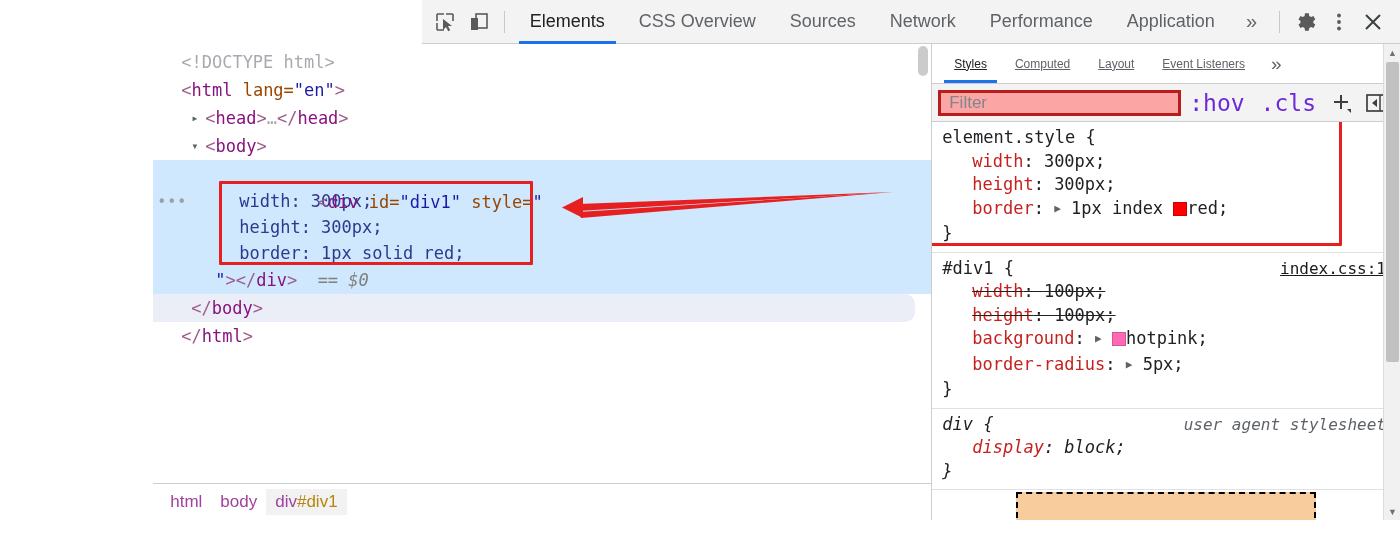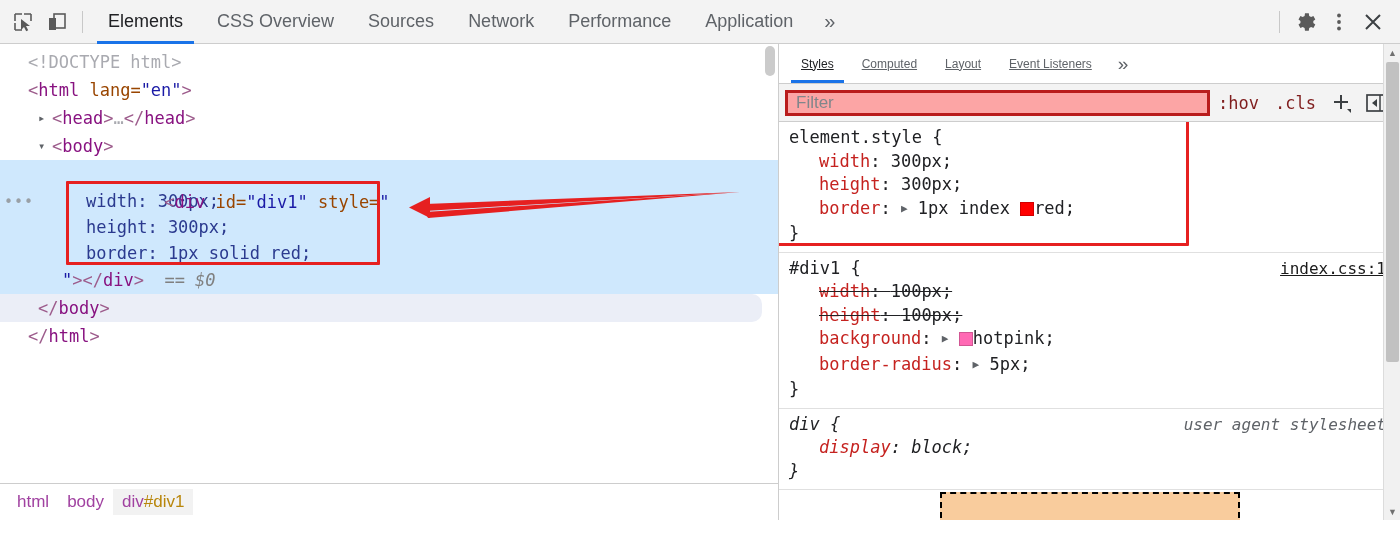--- a/index.html
+++ b/index.html
@@ -7,20 +7,21 @@
     width: 1400px; height: 553px;
     overflow: hidden;
     background: #ffffff;
     font-family: "Liberation Sans", sans-serif;
   }
   .devtools {
     position: relative;
     width: 1400px; height: 520px;
     display: flex; flex-direction: column;
     background: #ffffff;
+    align-items: flex-end;
   }
 
   
   .toolbar {
     height: 44px; min-height: 44px;
     display: flex; align-items: center;
     background: #f3f3f3;
     border-bottom: 1px solid #cdcdcd;
     padding-left: 6px;
   }
@@ -175,21 +176,21 @@
     border: 3px solid #b91c1c;
     font-size: 17px;
     color: #5f6368;
     padding: 0 8px;
     font-family: "Liberation Sans", sans-serif;
     line-height: 24px;
   }
   .filter-input::placeholder { color: #80868b; opacity: 1; }
   .fbtn {
     font-family: "DejaVu Sans Mono", monospace;
-    font-size: 17px; color: #7f1d1d;
+    font-size: 23px; color: #6d28d9;
     padding: 0 8px;
     white-space: nowrap;
   }
   .ficon { padding: 0 6px; color: #3c4043; display: flex; align-items: center; }
 
   .rules {
     flex: 1; overflow: hidden;
     font-family: "DejaVu Sans Mono", monospace;
     font-size: 17px;
     line-height: 23.5px;

